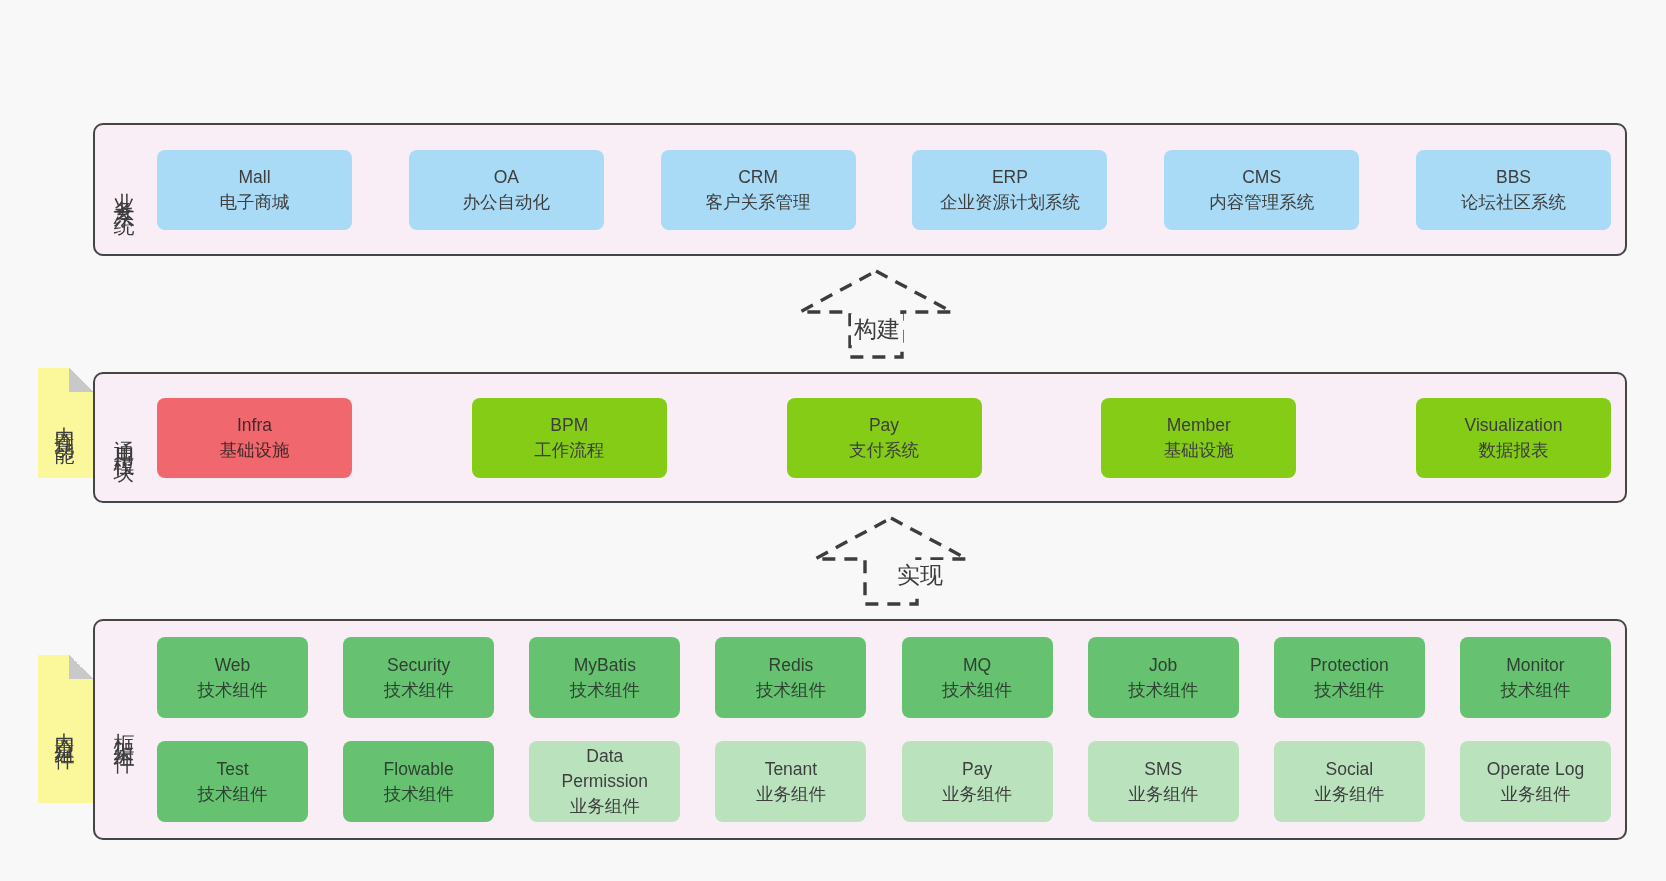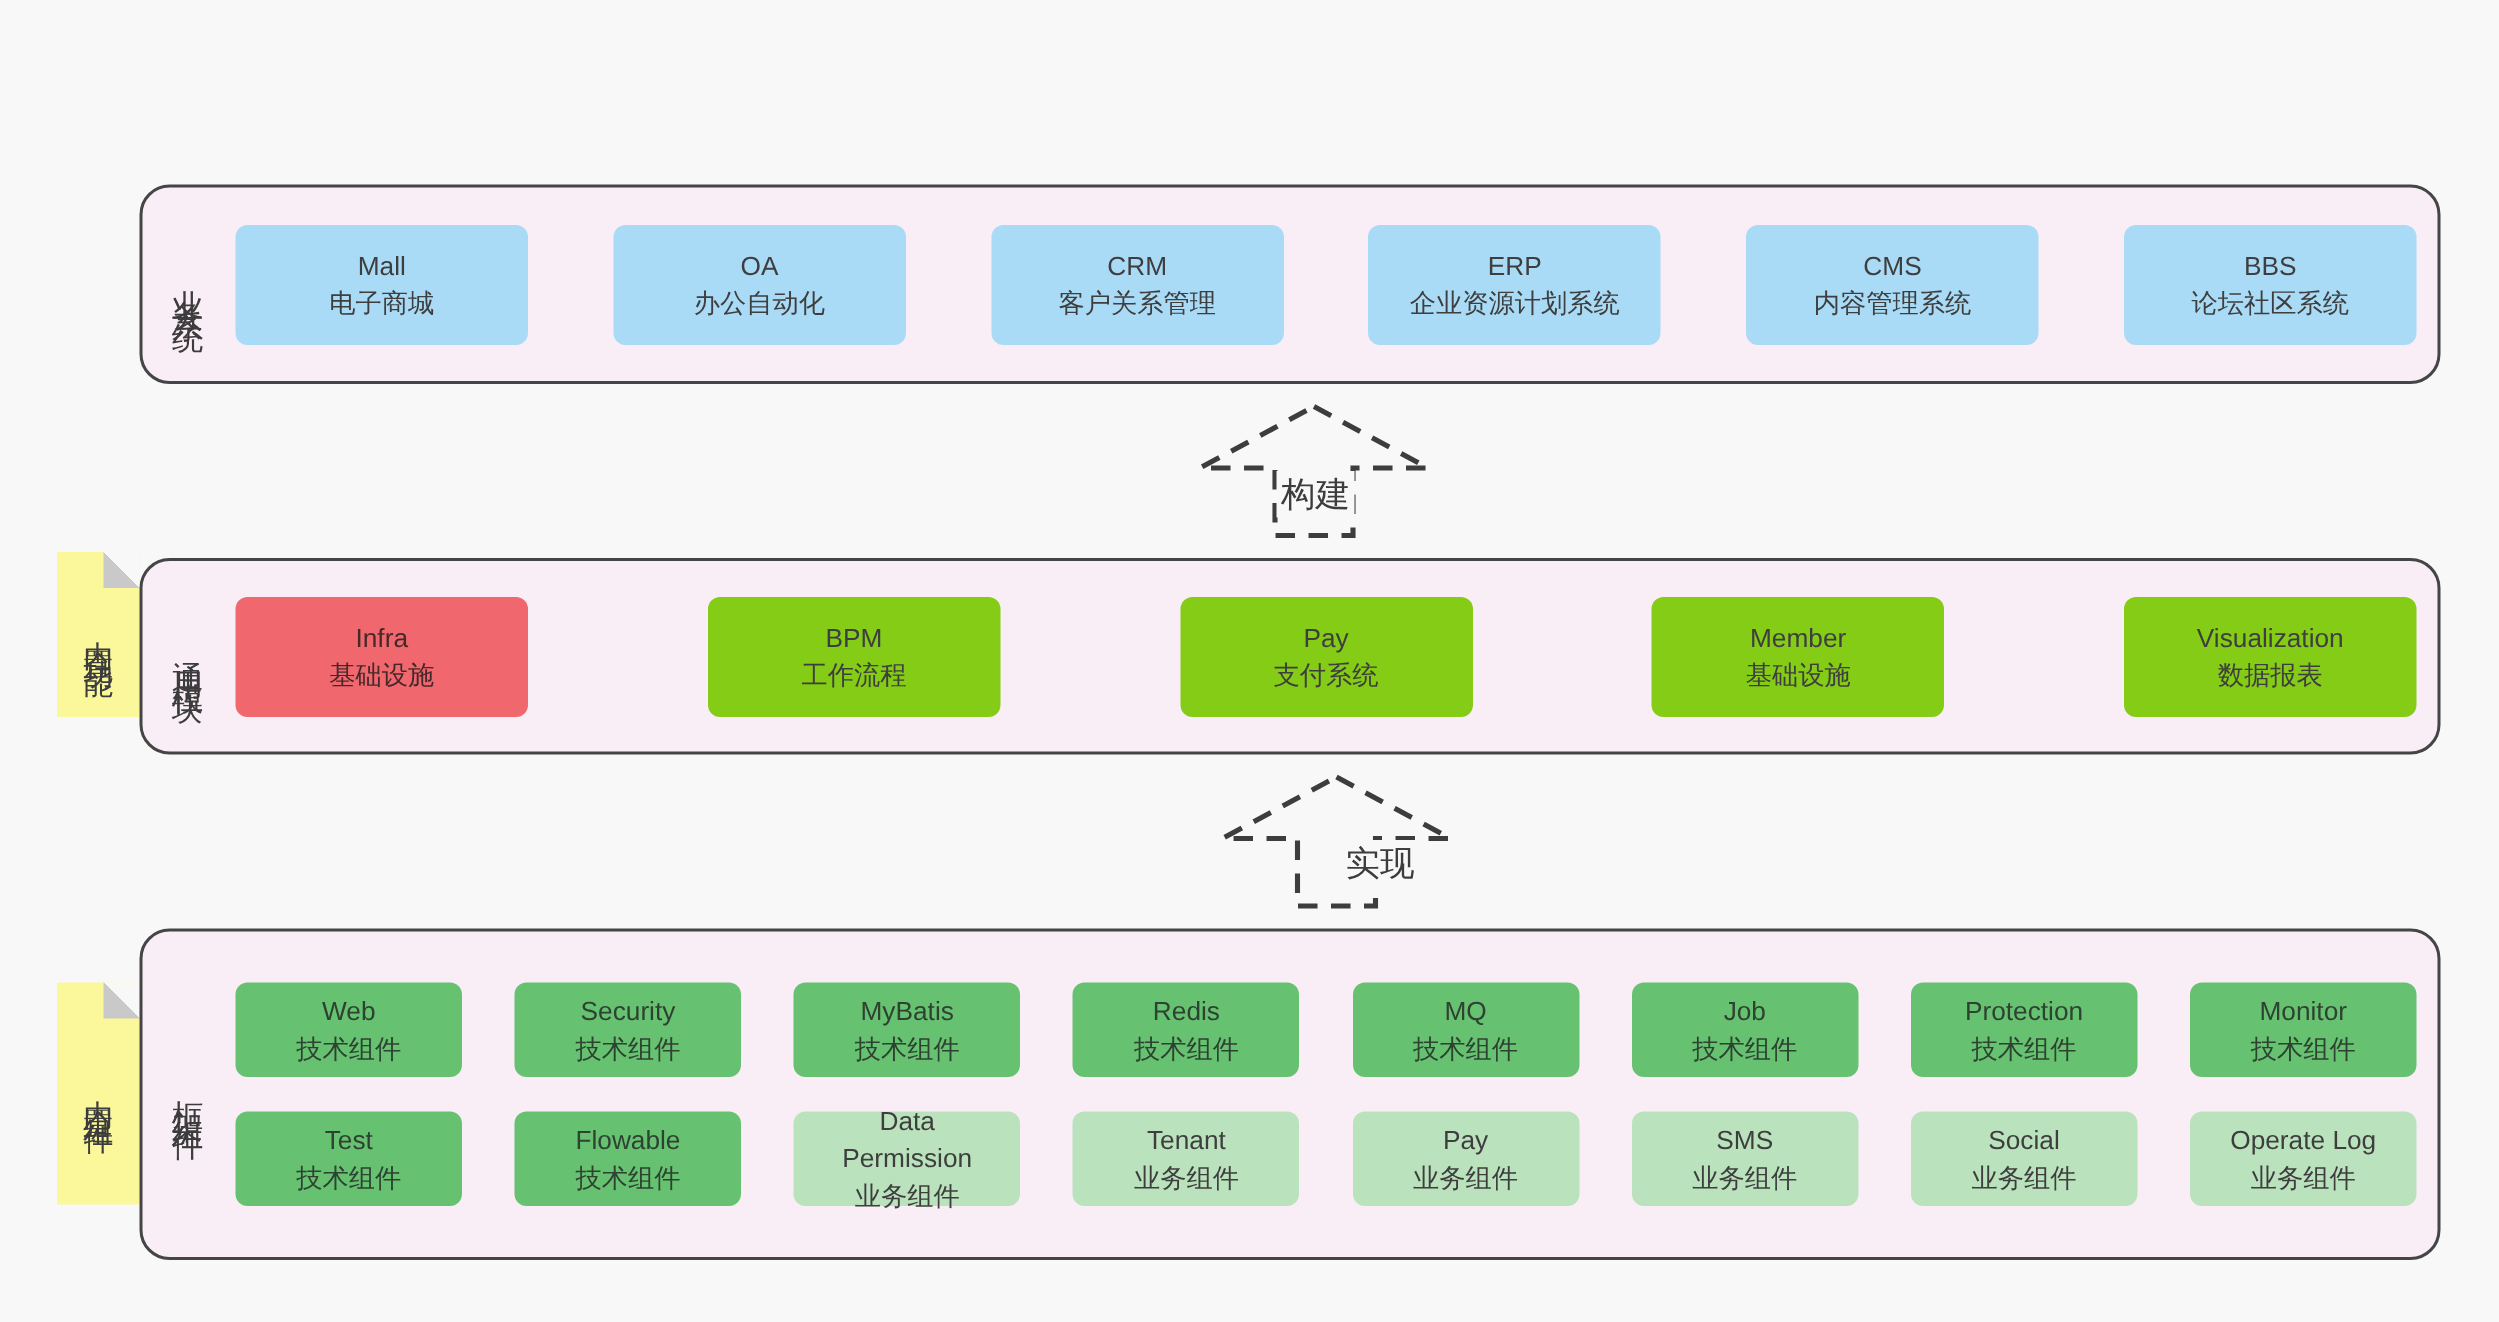--- a/index.html
+++ b/index.html
@@ -4,21 +4,21 @@
 <style>
   html,body { margin:0; padding:0; background:#f8f8f8; }
   .canvas {
     position:relative; width:1666px; height:881px; overflow:hidden;
     background:#f8f8f8; font-family:"Liberation Sans","DejaVu Sans",sans-serif;
     color:#3e3e3e;
   }
   
   .band {
     position:absolute; left:93px; width:1534px; box-sizing:border-box;
-    background:#f9edf6; border:2px solid #454545; border-radius:20px;
+    background:#f9edf6; border:2px solid #454545; border-radius:10px;
     display:flex; z-index:2;
   }
   .band-business   { top:123px; height:133px; }
   .band-modules    { top:372px; height:131px; }
   .band-components { top:619px; height:221px; }
 
   .vlabel {
     width:50px; display:flex; align-items:center; justify-content:center;
     writing-mode:vertical-rl; text-orientation:upright;
     font-size:21px; letter-spacing:7px; color:#3c3c3c; padding-left:4px;
@@ -33,21 +33,21 @@
   }
   .row { display:flex; justify-content:space-between; }
 
   
   .box {
     display:flex; flex-direction:column; align-items:center; justify-content:center;
     border-radius:8px; text-align:center; font-size:17.5px; line-height:25px;
     box-sizing:border-box; padding:2px 4px;
   }
   .box-l { width:195px; height:80px; }     
-  .box-s { width:151px; height:63px; }     
+  .box-s { width:151px; height:81px; }     
   .blue   { background:#a9dbf6; }
   .red    { background:#f0686e; color:#46282b; }
   .pink   { background:#84cc16; }
   .gdark  { background:#66c271; color:#2e4231; }
   .glight { background:#bae3bd; }
   .box-s .en { max-width:118px; }
 
   
   .note {
     position:absolute; left:38px; width:55px; background:#fbf89c;

